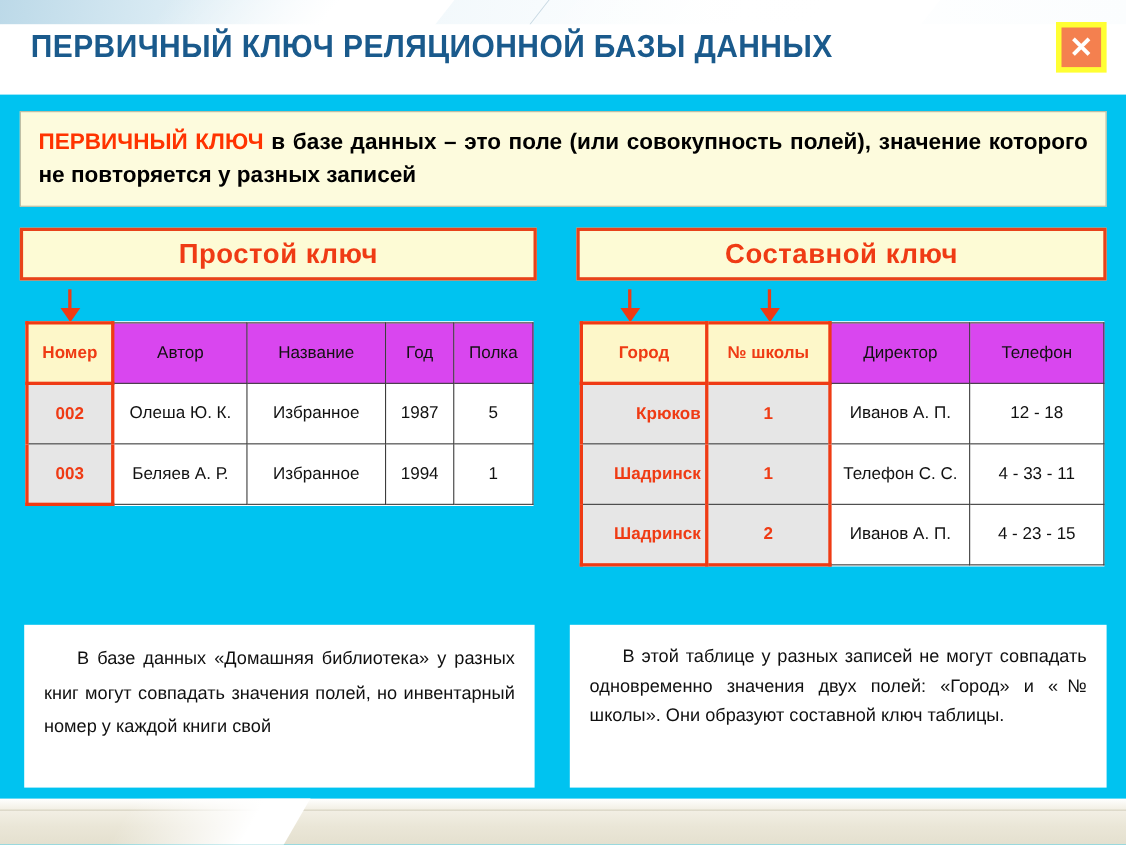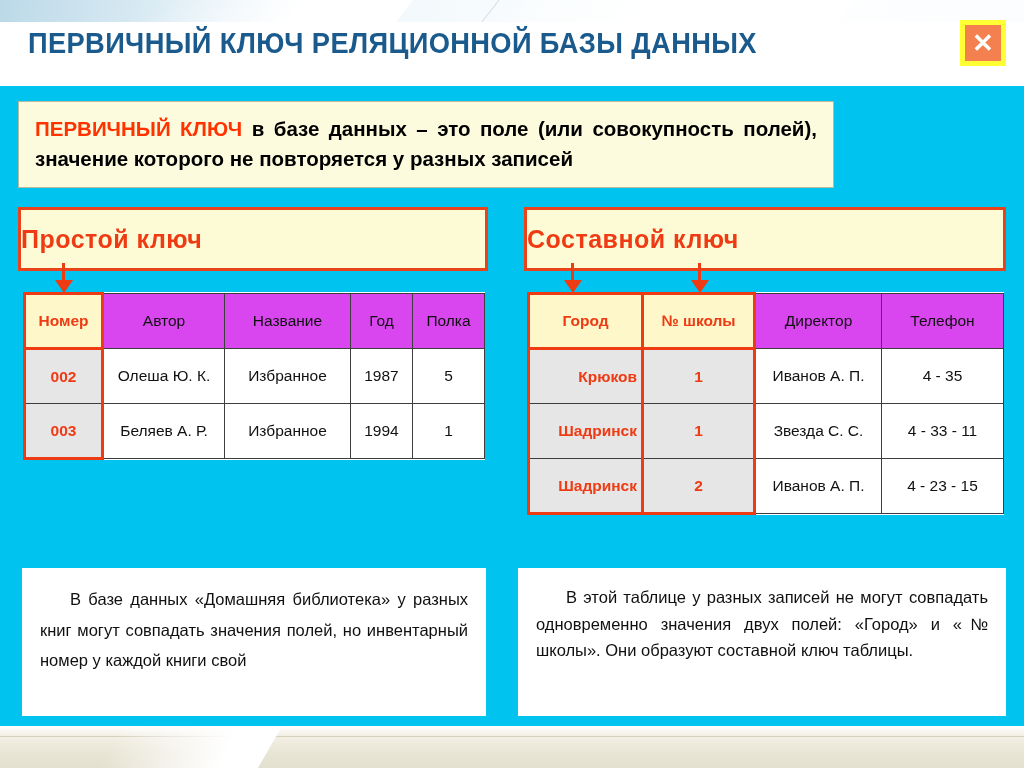--- a/index.html
+++ b/index.html
@@ -95,21 +95,21 @@
     font-weight: bold;
     line-height: 1;
     font-family: "Liberation Sans", sans-serif;
   }
 
   
   .def-box {
     position: absolute;
     left: 18px;
     top: 101px;
-    width: 816px;
+    width: 988px;
     box-sizing: border-box;
     background: #fdfbdd;
     border: 1px solid #b9b9a0;
     padding: 12px 16px 14px 16px;
   }
   .def-text {
     font-size: 20.5px;
     line-height: 1.45;
     color: #000000;
     text-align: justify;
@@ -117,26 +117,27 @@
     font-family: "Liberation Sans", sans-serif;
   }
   .def-text .kw {
     color: #ff3300;
   }
 
   
   .key-head {
     position: absolute;
     top: 207px;
-    height: 64px;
+    height: 48px;
     box-sizing: border-box;
     background: #fdfbd5;
     border: 3px solid #e8431a;
     display: flex;
     align-items: center;
+    justify-content: center;
   }
   .key-head.left  { left: 18px;  width: 470px; }
   .key-head.right { left: 524px; width: 482px; }
   .key-head-label {
     font-size: 25px;
     font-weight: bold;
     color: #ef3b14;
     letter-spacing: 0.5px;
     font-family: "Liberation Sans", sans-serif;
   }
@@ -330,26 +331,26 @@
           <th class="keycol">№ школы</th>
           <th>Директор</th>
           <th>Телефон</th>
         </tr>
       </thead>
       <tbody>
         <tr>
           <td class="keycol left-al">Крюков</td>
           <td class="keycol">1</td>
           <td>Иванов А. П.</td>
-          <td>4 - 35</td>
+          <td>12 - 18</td>
         </tr>
         <tr>
           <td class="keycol left-al">Шадринск</td>
           <td class="keycol">1</td>
-          <td>Звезда С. С.</td>
+          <td>Телефон С. С.</td>
           <td>4 - 33 - 11</td>
         </tr>
         <tr>
           <td class="keycol left-al">Шадринск</td>
           <td class="keycol">2</td>
           <td>Иванов А. П.</td>
           <td>4 - 23 - 15</td>
         </tr>
       </tbody>
     </table>

